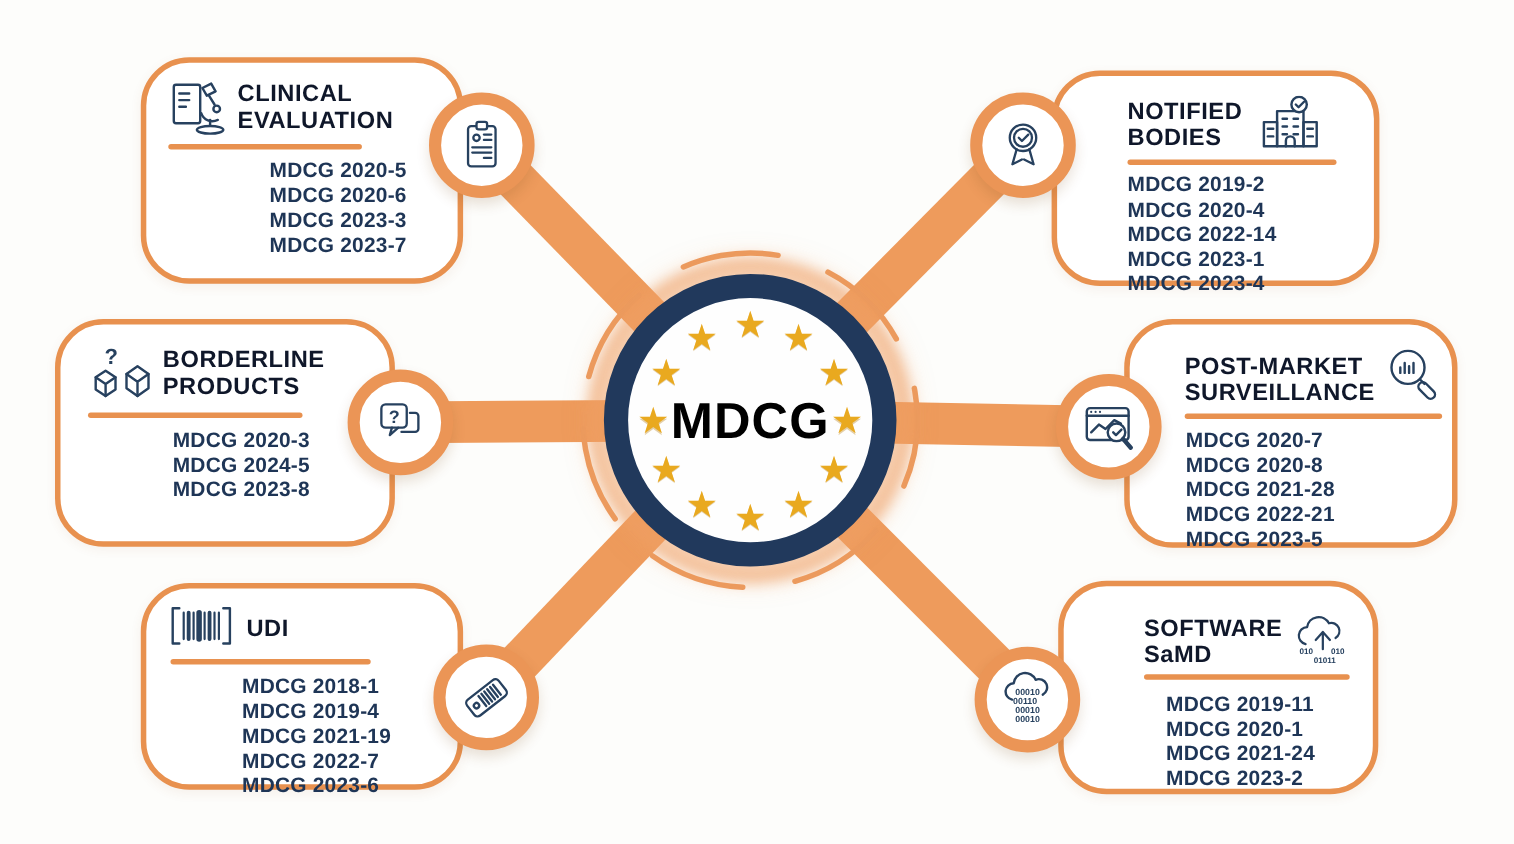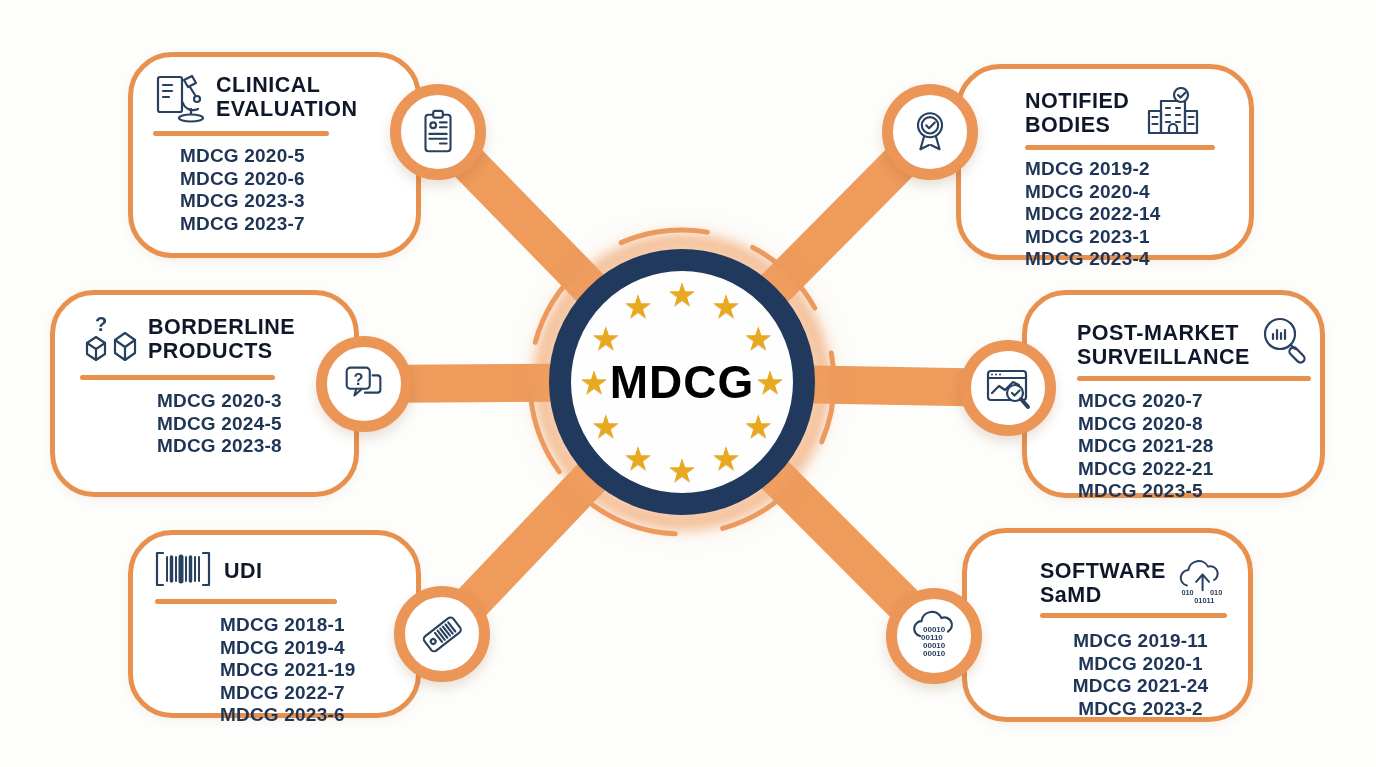--- a/index.html
+++ b/index.html
@@ -15,21 +15,21 @@
   .card-head{display:flex;align-items:flex-start;}
   .ttl{display:flex;flex-direction:column;font-size:21.5px;font-weight:800;line-height:24px;
        letter-spacing:.5px;color:#0f172a;}
   .underline{height:5px;background:#E8914F;border-radius:3px;}
   .codes{display:flex;flex-direction:column;font-size:19px;font-weight:700;line-height:22.5px;
          letter-spacing:.2px;color:#1E3556;}
 
   .card1{left:128px;top:52px;width:293px;height:206px;padding:16px 12px 0 20px;}
   .card1 .hicon{margin-right:9px;margin-top:1px;}
   .card1 .underline{width:176px;margin:7px 0 9px;}
-  .card1 .codes{margin-left:27px;}
+  .card1 .codes{margin-left:92px;}
 
   .card2{left:956px;top:64px;width:298px;height:196px;padding:16px 8px 0 64px;}
   .card2 .ttl{margin-top:4px;}
   .card2 .hicon{margin-left:16px;margin-top:2px;}
   .card2 .underline{width:190px;margin:6px 0 8px;}
 
   .card3{left:50px;top:290px;width:309px;height:207px;padding:18px 10px 0 25px;}
   .card3 .hicon{margin-right:6px;}
   .card3 .ttl{margin-top:2px;}
   .card3 .underline{width:195px;margin:6px 0 10px;}
@@ -44,21 +44,21 @@
   .card5{left:128px;top:530px;width:293px;height:188px;padding:14px 12px 0 22px;}
   .card5 .hicon{margin-right:13px;}
   .card5 .ttl{justify-content:center;height:44px;}
   .card5 .underline{width:182px;margin:6px 0 10px;}
   .card5 .codes{margin-left:65px;}
 
   .card6{left:962px;top:528px;width:291px;height:194px;padding:20px 17px 0 73px;}
   .card6 .ttl{margin-top:6px;}
   .card6 .hicon{margin-left:8px;}
   .card6 .underline{width:187px;margin:6px 0 12px;}
-  .card6 .codes{margin-left:10px;align-items:center;}
+  .card6 .codes{margin-left:20px;}
 
   
   .node{position:absolute;width:96px;height:96px;box-sizing:border-box;border:11px solid #EB9556;
         border-radius:50%;background:#fff;display:flex;align-items:center;justify-content:center;
         box-shadow:0 6px 12px rgba(120,70,20,.16);}
   .n1{left:390px;top:84px;}
   .n2{left:882px;top:84px;}
   .n3{left:316px;top:336px;}
   .n4{left:960px;top:340px;}
   .n5{left:394px;top:586px;}

